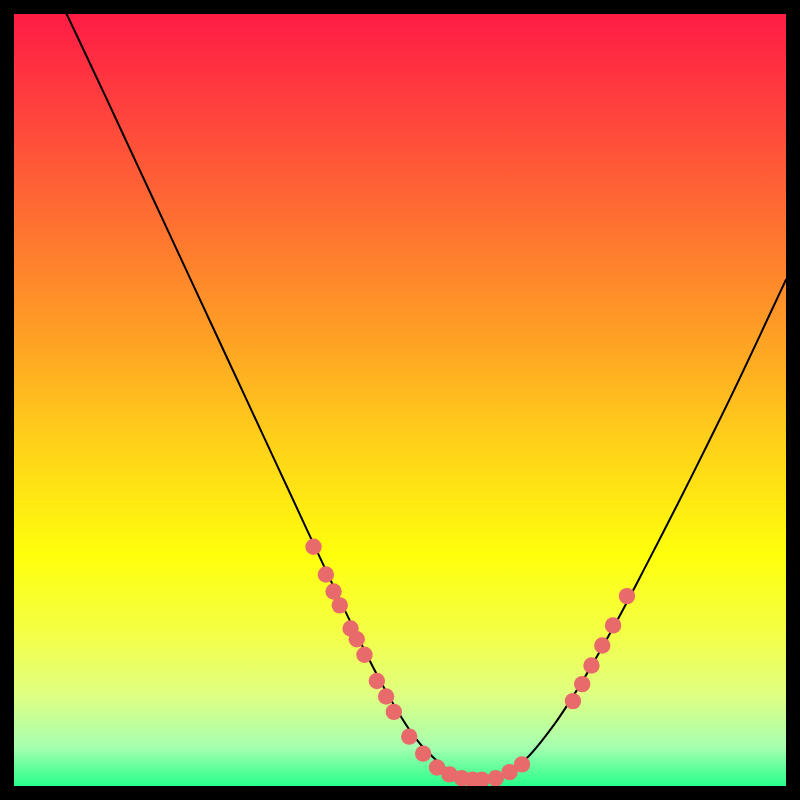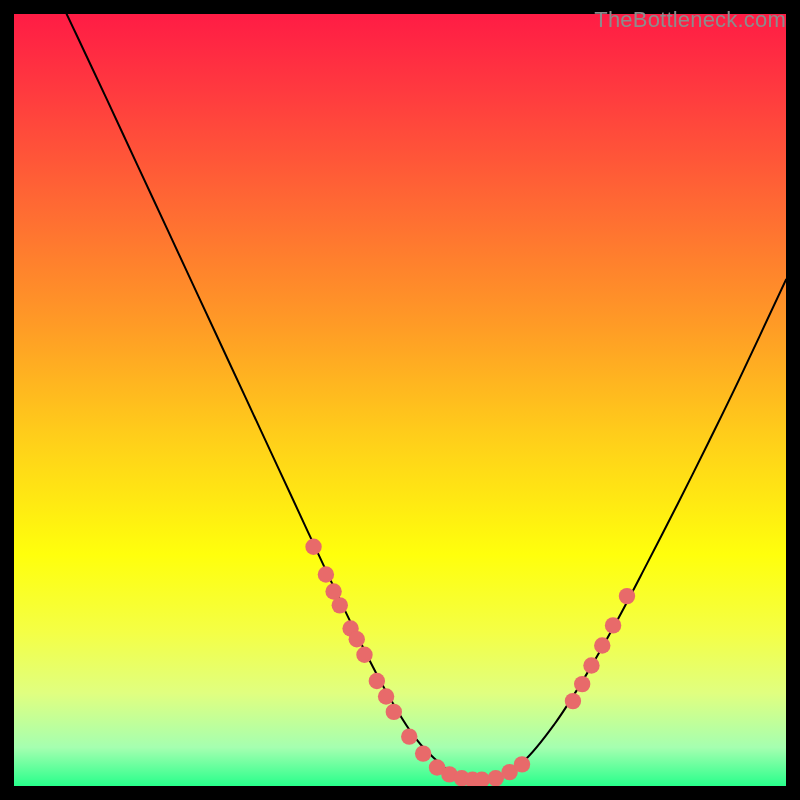--- a/index.html
+++ b/index.html
@@ -89,14 +89,13 @@
         <circle cx="495.62" cy="758.10" r="8.2" fill="#e86a6a"></circle>
         <circle cx="507.98" cy="750.38" r="8.2" fill="#e86a6a"></circle>
         <circle cx="558.93" cy="687.08" r="8.2" fill="#e86a6a"></circle>
         <circle cx="568.19" cy="670.10" r="8.2" fill="#e86a6a"></circle>
         <circle cx="577.46" cy="651.57" r="8.2" fill="#e86a6a"></circle>
         <circle cx="588.26" cy="631.50" r="8.2" fill="#e86a6a"></circle>
         <circle cx="599.07" cy="611.42" r="8.2" fill="#e86a6a"></circle>
         <circle cx="612.97" cy="582.09" r="8.2" fill="#e86a6a"></circle>
       </g>
   </svg>
-  <div class="watermark">TheBottleneck.com</div>
 </div>
 
 </body></html>

